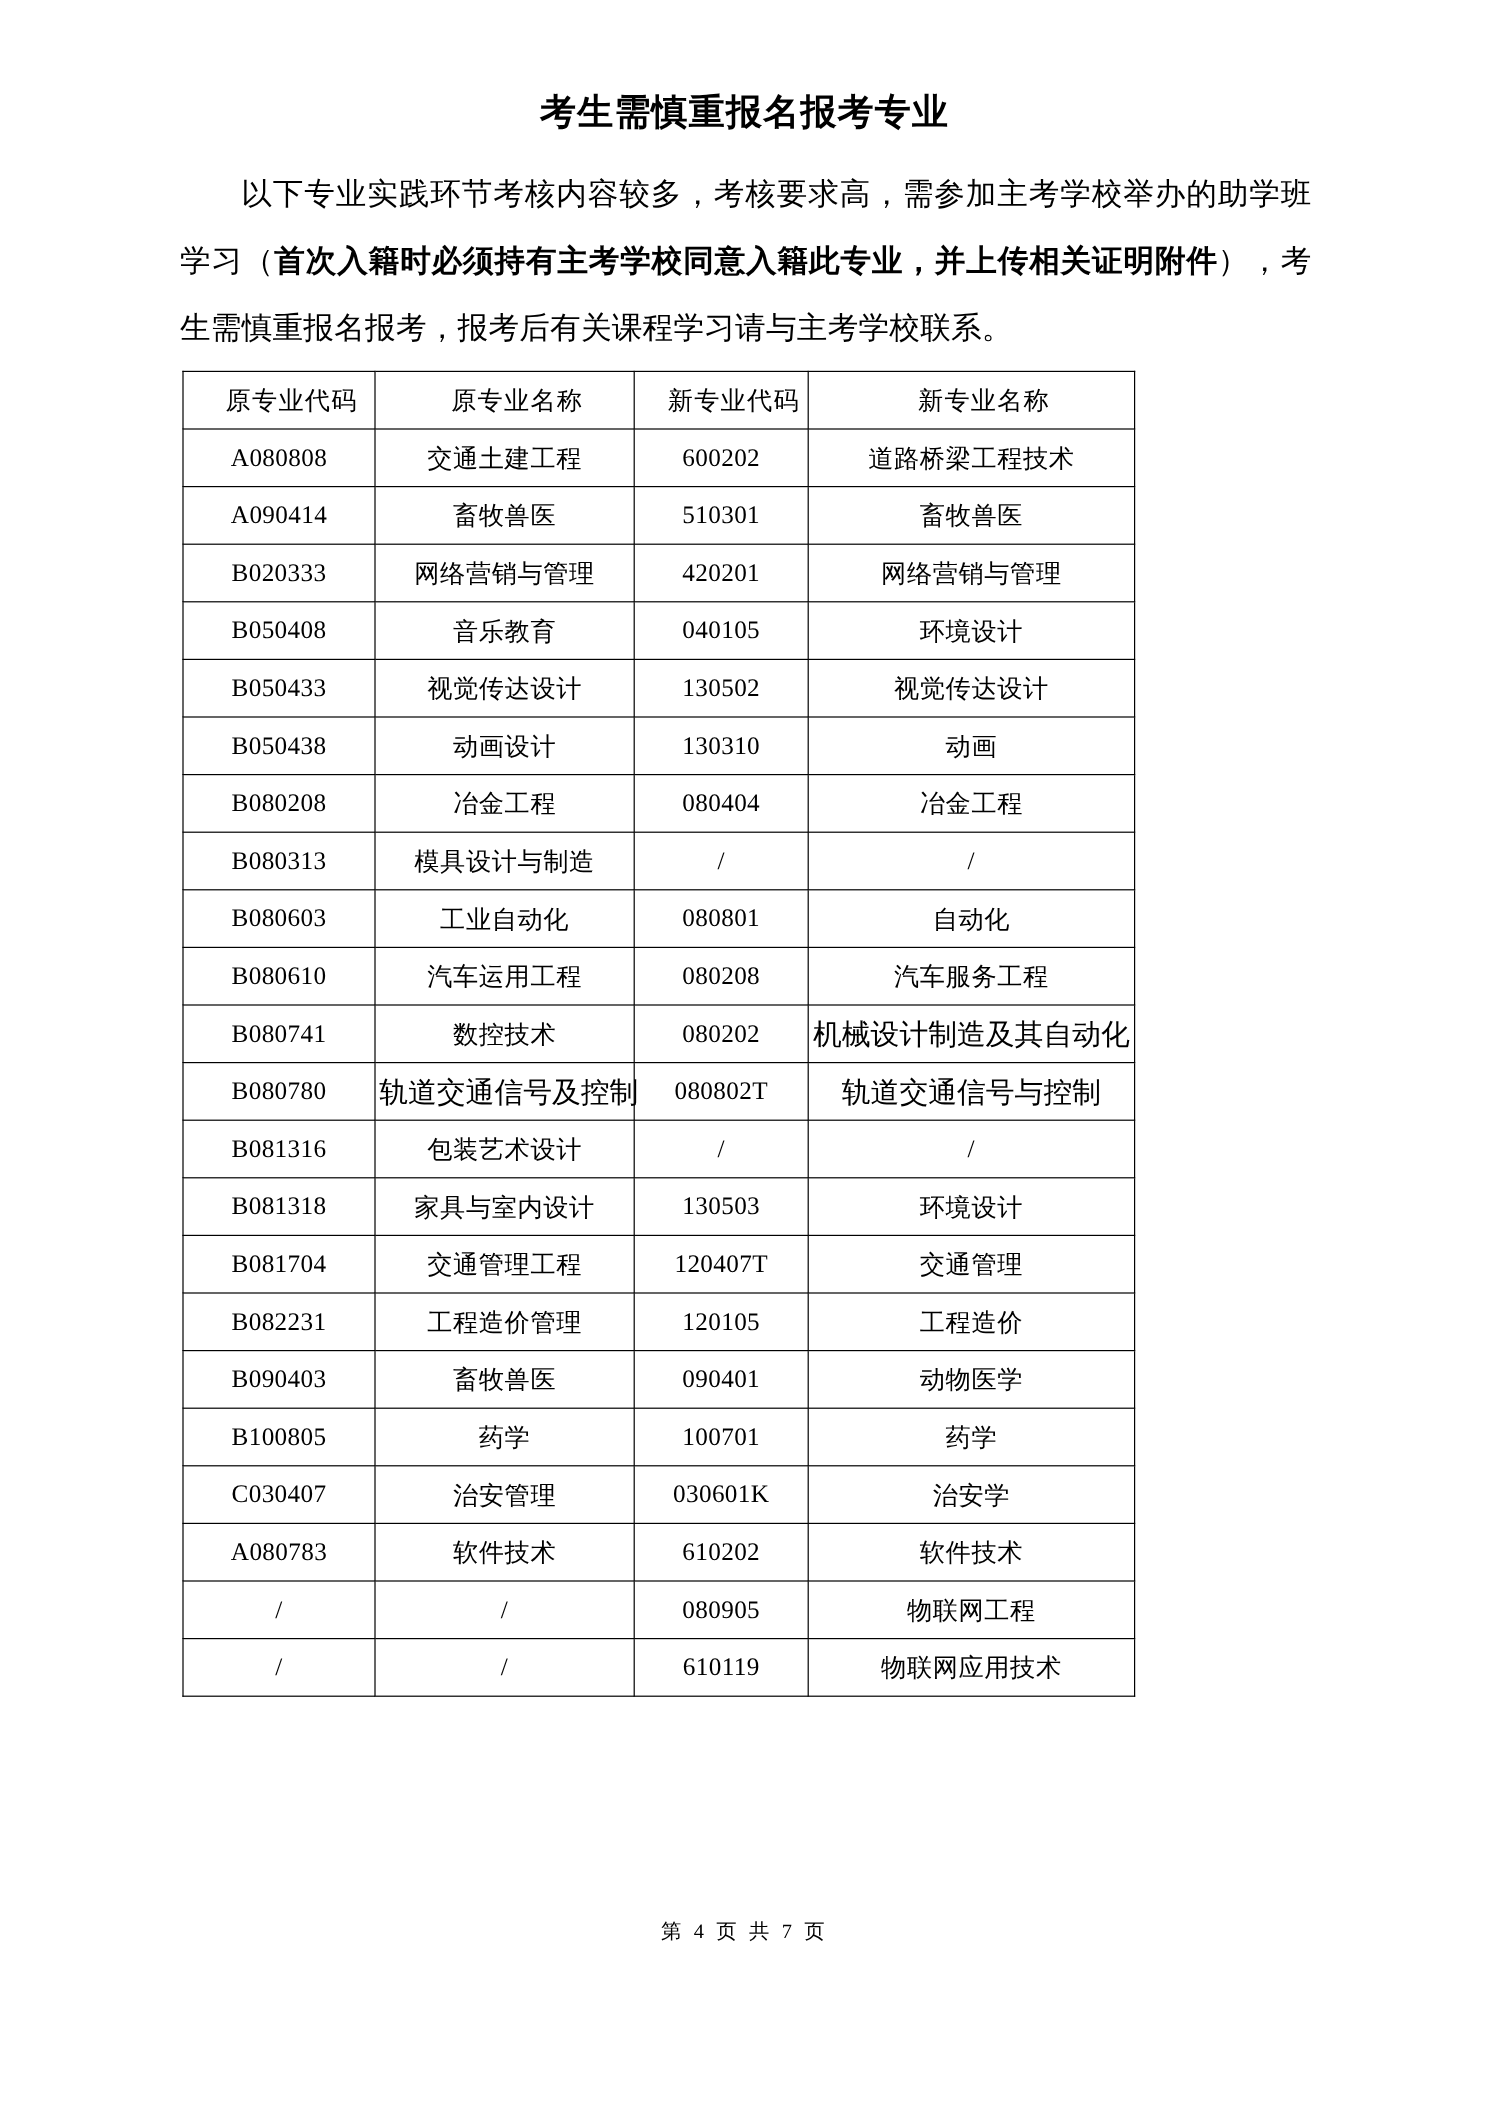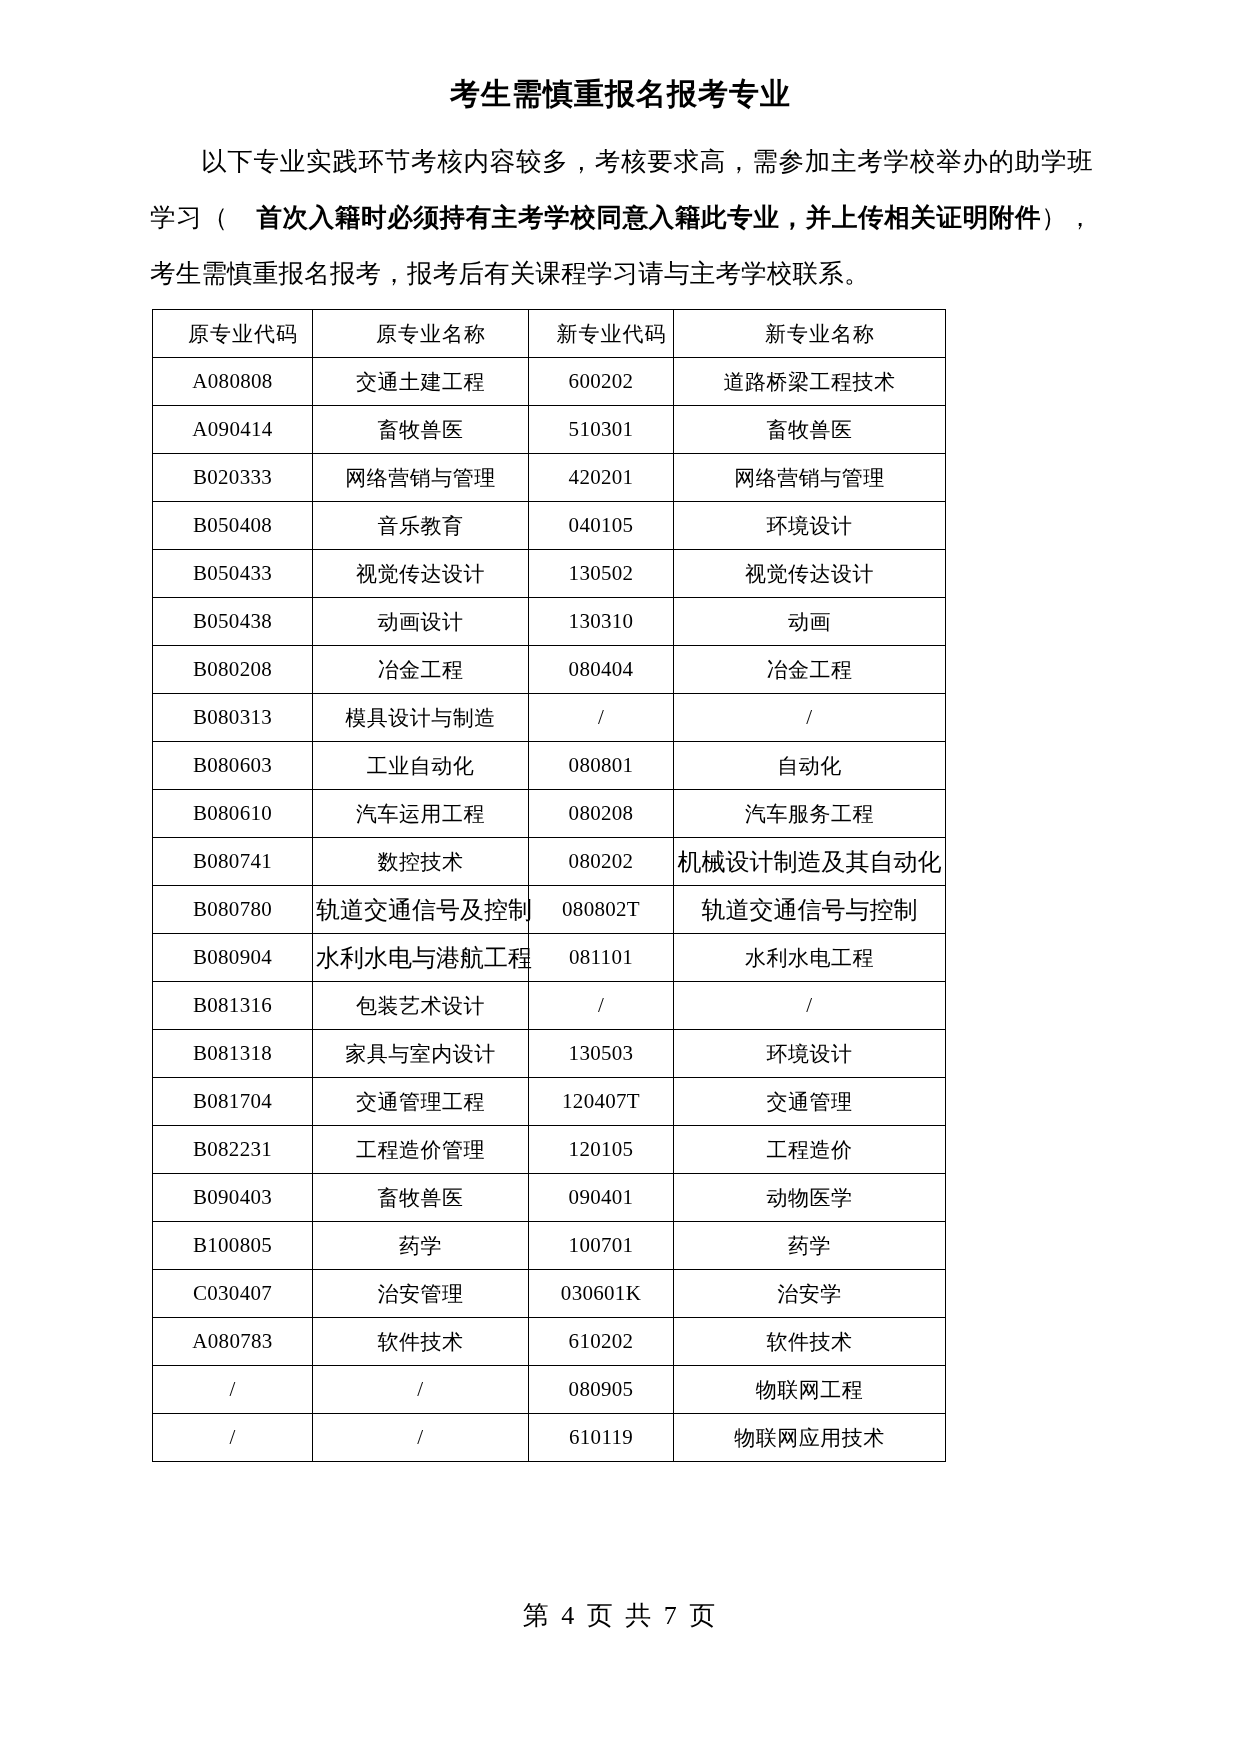--- a/index.html
+++ b/index.html
@@ -37,21 +37,20 @@
     padding: 22px 148px 0 150px;
     font-size: 25.5px;
     line-height: 56px;
     text-align: justify;
     text-justify: inter-ideograph;
     text-indent: 2em;
     letter-spacing: 0.2px;
   }
   .body-para .emph {
     font-weight: bold;
-    margin-left: 28px;
   }
   table.major-table {
     border-collapse: collapse;
     margin: 7px 0 0 152px;
     width: 793px;
     table-layout: fixed;
     font-size: 21px;
   }
   table.major-table col.c0 { width: 160px; }
   table.major-table col.c1 { width: 216px; }
@@ -84,21 +83,21 @@
     font-size: 24px;
     letter-spacing: 0;
     text-align: center;
   }
   .footer {
     position: absolute;
     left: 0;
     right: 0;
     top: 1598px;
     text-align: center;
-    font-size: 26px;
+    font-size: 17px;
     letter-spacing: 3px;
   }
 </style>
 </head>
 <body>
 
 <div class="page">
 
   <h1 class="doc-title">考生需慎重报名报考专业</h1>
 
@@ -186,26 +185,20 @@
           <td class="code">080202</td>
           <td class="name tight">机械设计制造及其自动化</td>
         </tr>
         <tr>
           <td class="code">B080780</td>
           <td class="name tight">轨道交通信号及控制</td>
           <td class="code">080802T</td>
           <td class="name tight">轨道交通信号与控制</td>
         </tr>
         <tr>
-          <td class="code">B080904</td>
-          <td class="name tight">水利水电与港航工程</td>
-          <td class="code">081101</td>
-          <td class="name">水利水电工程</td>
-        </tr>
-        <tr>
           <td class="code">B081316</td>
           <td class="name">包装艺术设计</td>
           <td class="code">/</td>
           <td class="name">/</td>
         </tr>
         <tr>
           <td class="code">B081318</td>
           <td class="name">家具与室内设计</td>
           <td class="code">130503</td>
           <td class="name">环境设计</td>

